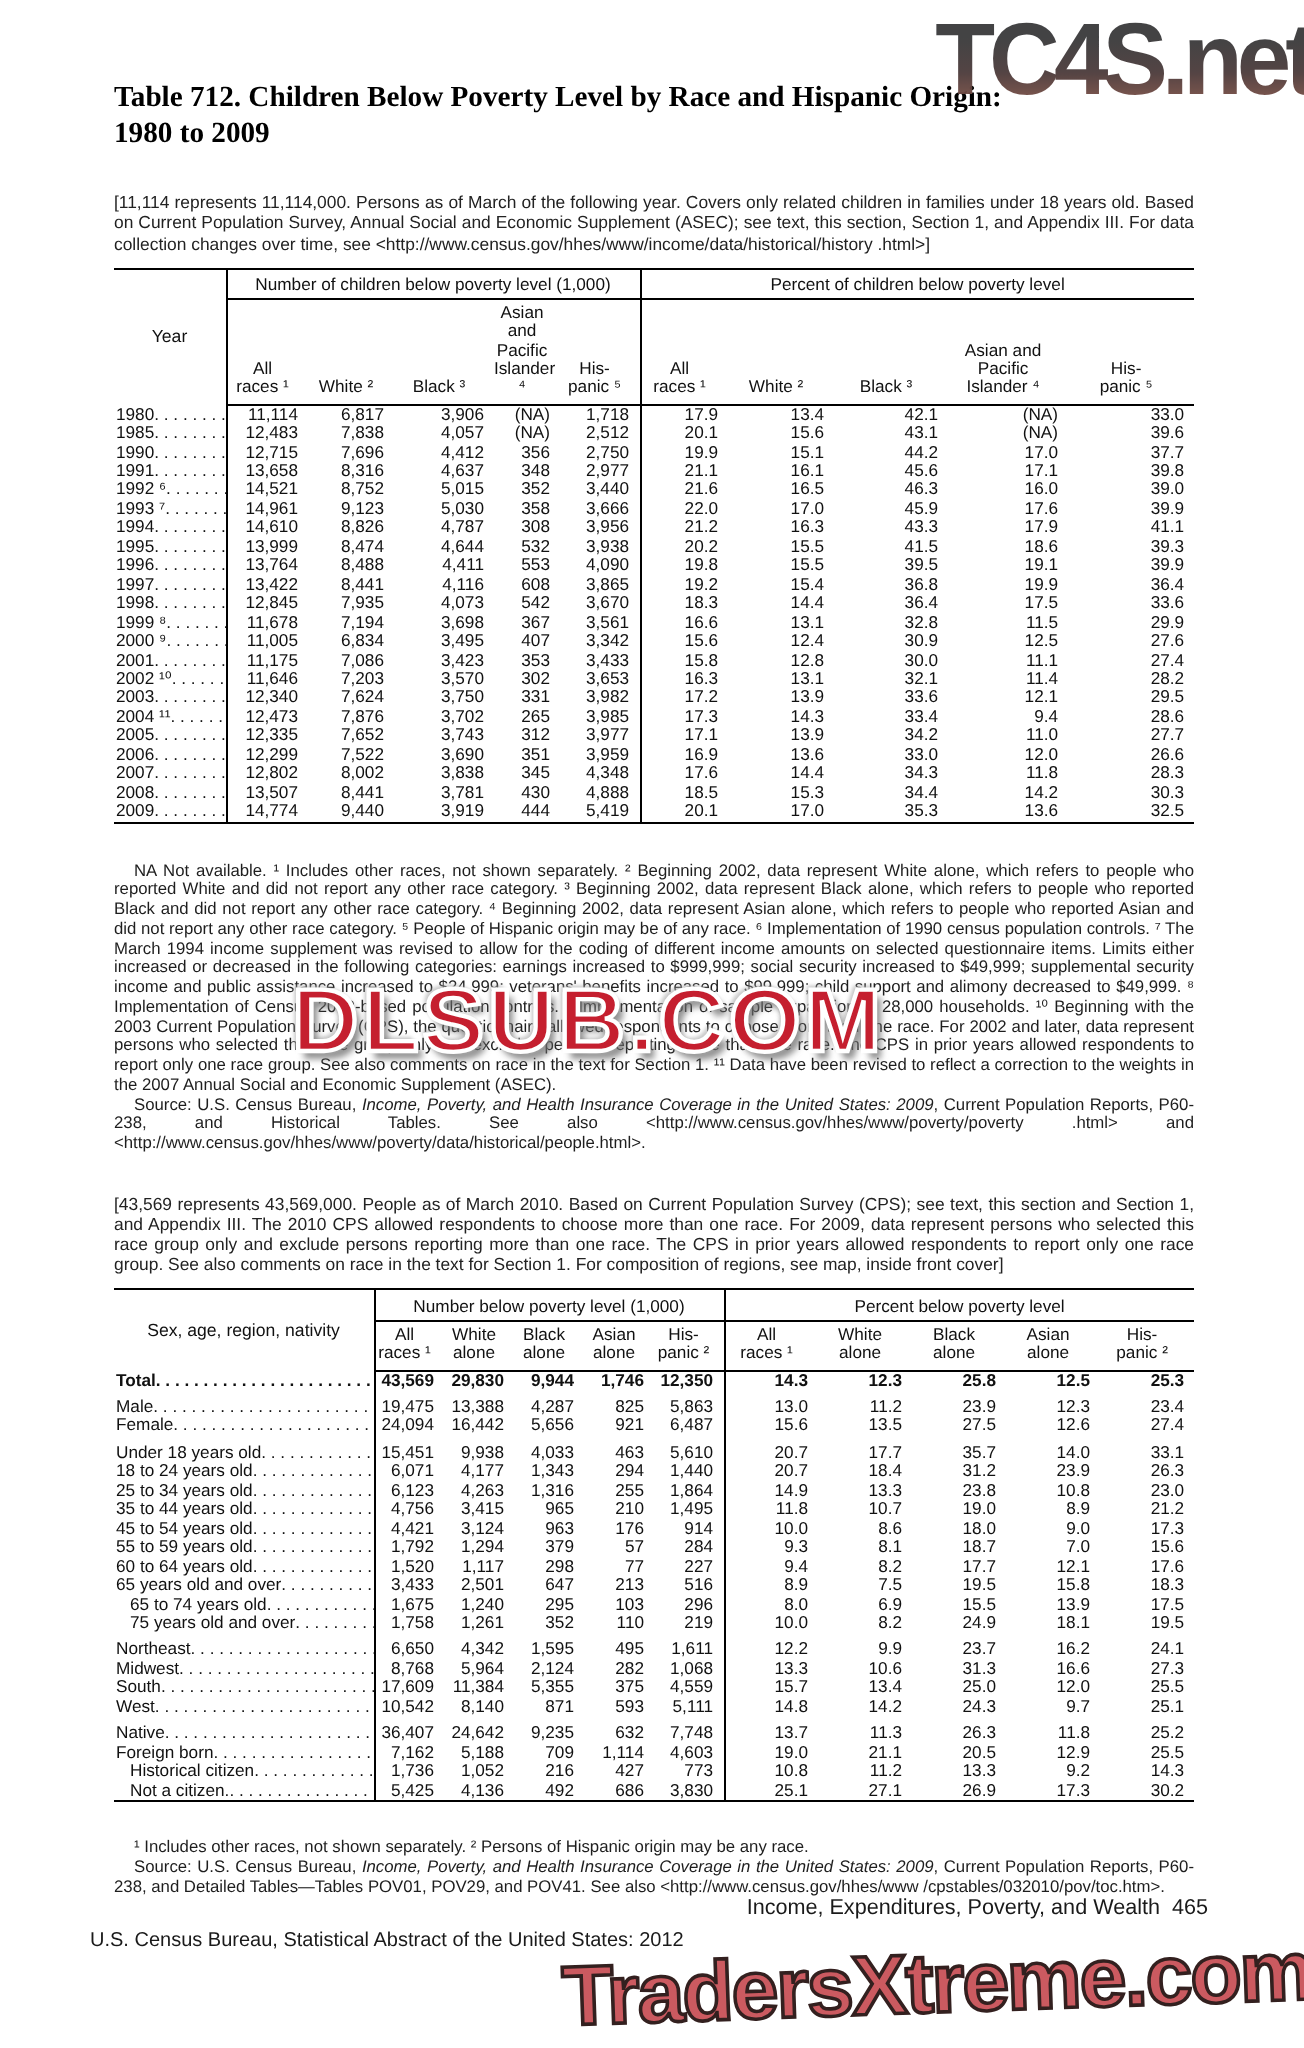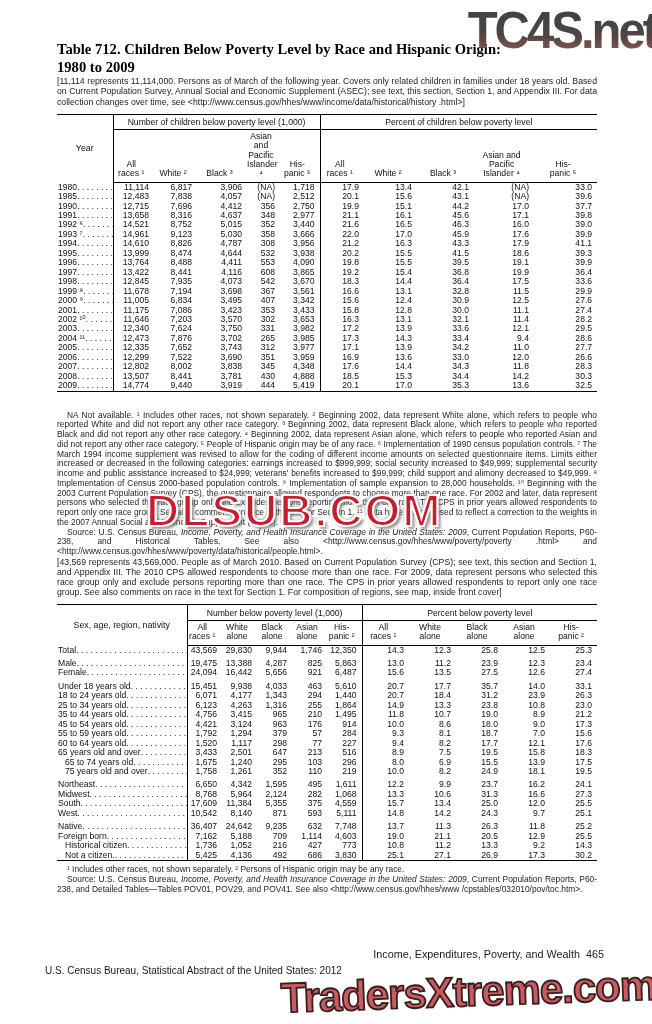--- a/index.html
+++ b/index.html
@@ -4,41 +4,41 @@
 <style>
   *{margin:0;padding:0;box-sizing:border-box}
   html,body{width:652px;height:1024px}
   body{background:#fff;position:relative;overflow:hidden;
        font-family:"Liberation Sans","DejaVu Sans",sans-serif;color:#1c1c1c;}
   .content{position:absolute;left:57px;top:0;width:540px}
   .tbl-title{font-family:"Liberation Serif","DejaVu Serif",serif;font-weight:bold;
              font-size:14.6px;line-height:17.6px;color:#000;margin-top:0}
   #t712-title{margin-top:41px}
   #t713-title{margin-top:27px}
-  .note{font-size:8.7px;line-height:10.15px;margin-top:0;text-align:justify;color:#222}
+  .note{font-size:8.7px;line-height:10.15px;margin-top:20px;text-align:justify;color:#222}
   table.datatable{width:540px;border-collapse:collapse;table-layout:fixed;margin-top:7px;
                   border-top:1.6px solid #000;border-bottom:1.6px solid #000;color:#111}
   .datatable th{font-weight:normal;font-size:8.6px}
   th.grp{border-bottom:0.8px solid #000;padding:2.5px 0 2px;}
   th.stub-h{border-right:0.8px solid #000;vertical-align:middle;text-align:center;font-size:8.8px}
   th.colh{vertical-align:bottom;text-align:center;white-space:pre-line;line-height:9.3px;padding:2px 5px 3px 0}
   .datatable thead tr:nth-child(2) th{border-bottom:1.4px solid #000}
   .datatable td{font-size:8.6px;line-height:9.45px;text-align:right;padding:0 5px 0 0;vertical-align:bottom}
   td.gdiv,th.gdiv{border-right:0.8px solid #000}
   td.stub{border-right:0.8px solid #000;padding:0;text-align:left}
   .lw{display:flex;align-items:center;overflow:hidden;padding-left:1px}
   .lw>span:first-child{white-space:nowrap}
   .leader{flex:1;overflow:hidden;white-space:nowrap;font-size:8.6px}
   .leader::after{content:" . . . . . . . . . . . . . . . . . . . . . . . . . . . . . . . . . . ."}
   tr.gap td{padding-top:4px}
-  tr.bold{font-weight:normal}
+  tr.bold{font-weight:bold}
   td.ind .lw{padding-left:8px}
   .footnotes{font-size:8.4px;line-height:9.75px;margin-top:19px;text-align:justify;color:#1e1e1e}
   .footnotes .para{text-indent:10px}
-  #fn713{margin-top:4px}
+  #fn713{margin-top:18px}
   
   .wm{position:absolute;z-index:6;pointer-events:none;white-space:nowrap}
   .wm-tc4s{top:1px;right:-4px;font-size:49px;font-weight:bold;letter-spacing:-3px;
            transform:scaleY(1.04);transform-origin:top right;
            background:linear-gradient(180deg,#39393b 30%,#4a3a3a 60%,#7a4f46 85%);
            -webkit-background-clip:text;background-clip:text;color:transparent;opacity:.95}
   .wm-dlsub{top:483px;left:146px;font-size:46px;font-weight:bold;letter-spacing:2px;
             color:#c51f2f;-webkit-text-stroke:2.2px #fff;transform:scaleY(.97);
             text-shadow:0 0 2px #9a9a9a,3px 4px 3px rgba(110,110,110,.75),-2px -2px 2px rgba(170,170,170,.6)}
   .wm-traders{top:968px;left:281px;font-size:42px;font-weight:bold;letter-spacing:-1px;

